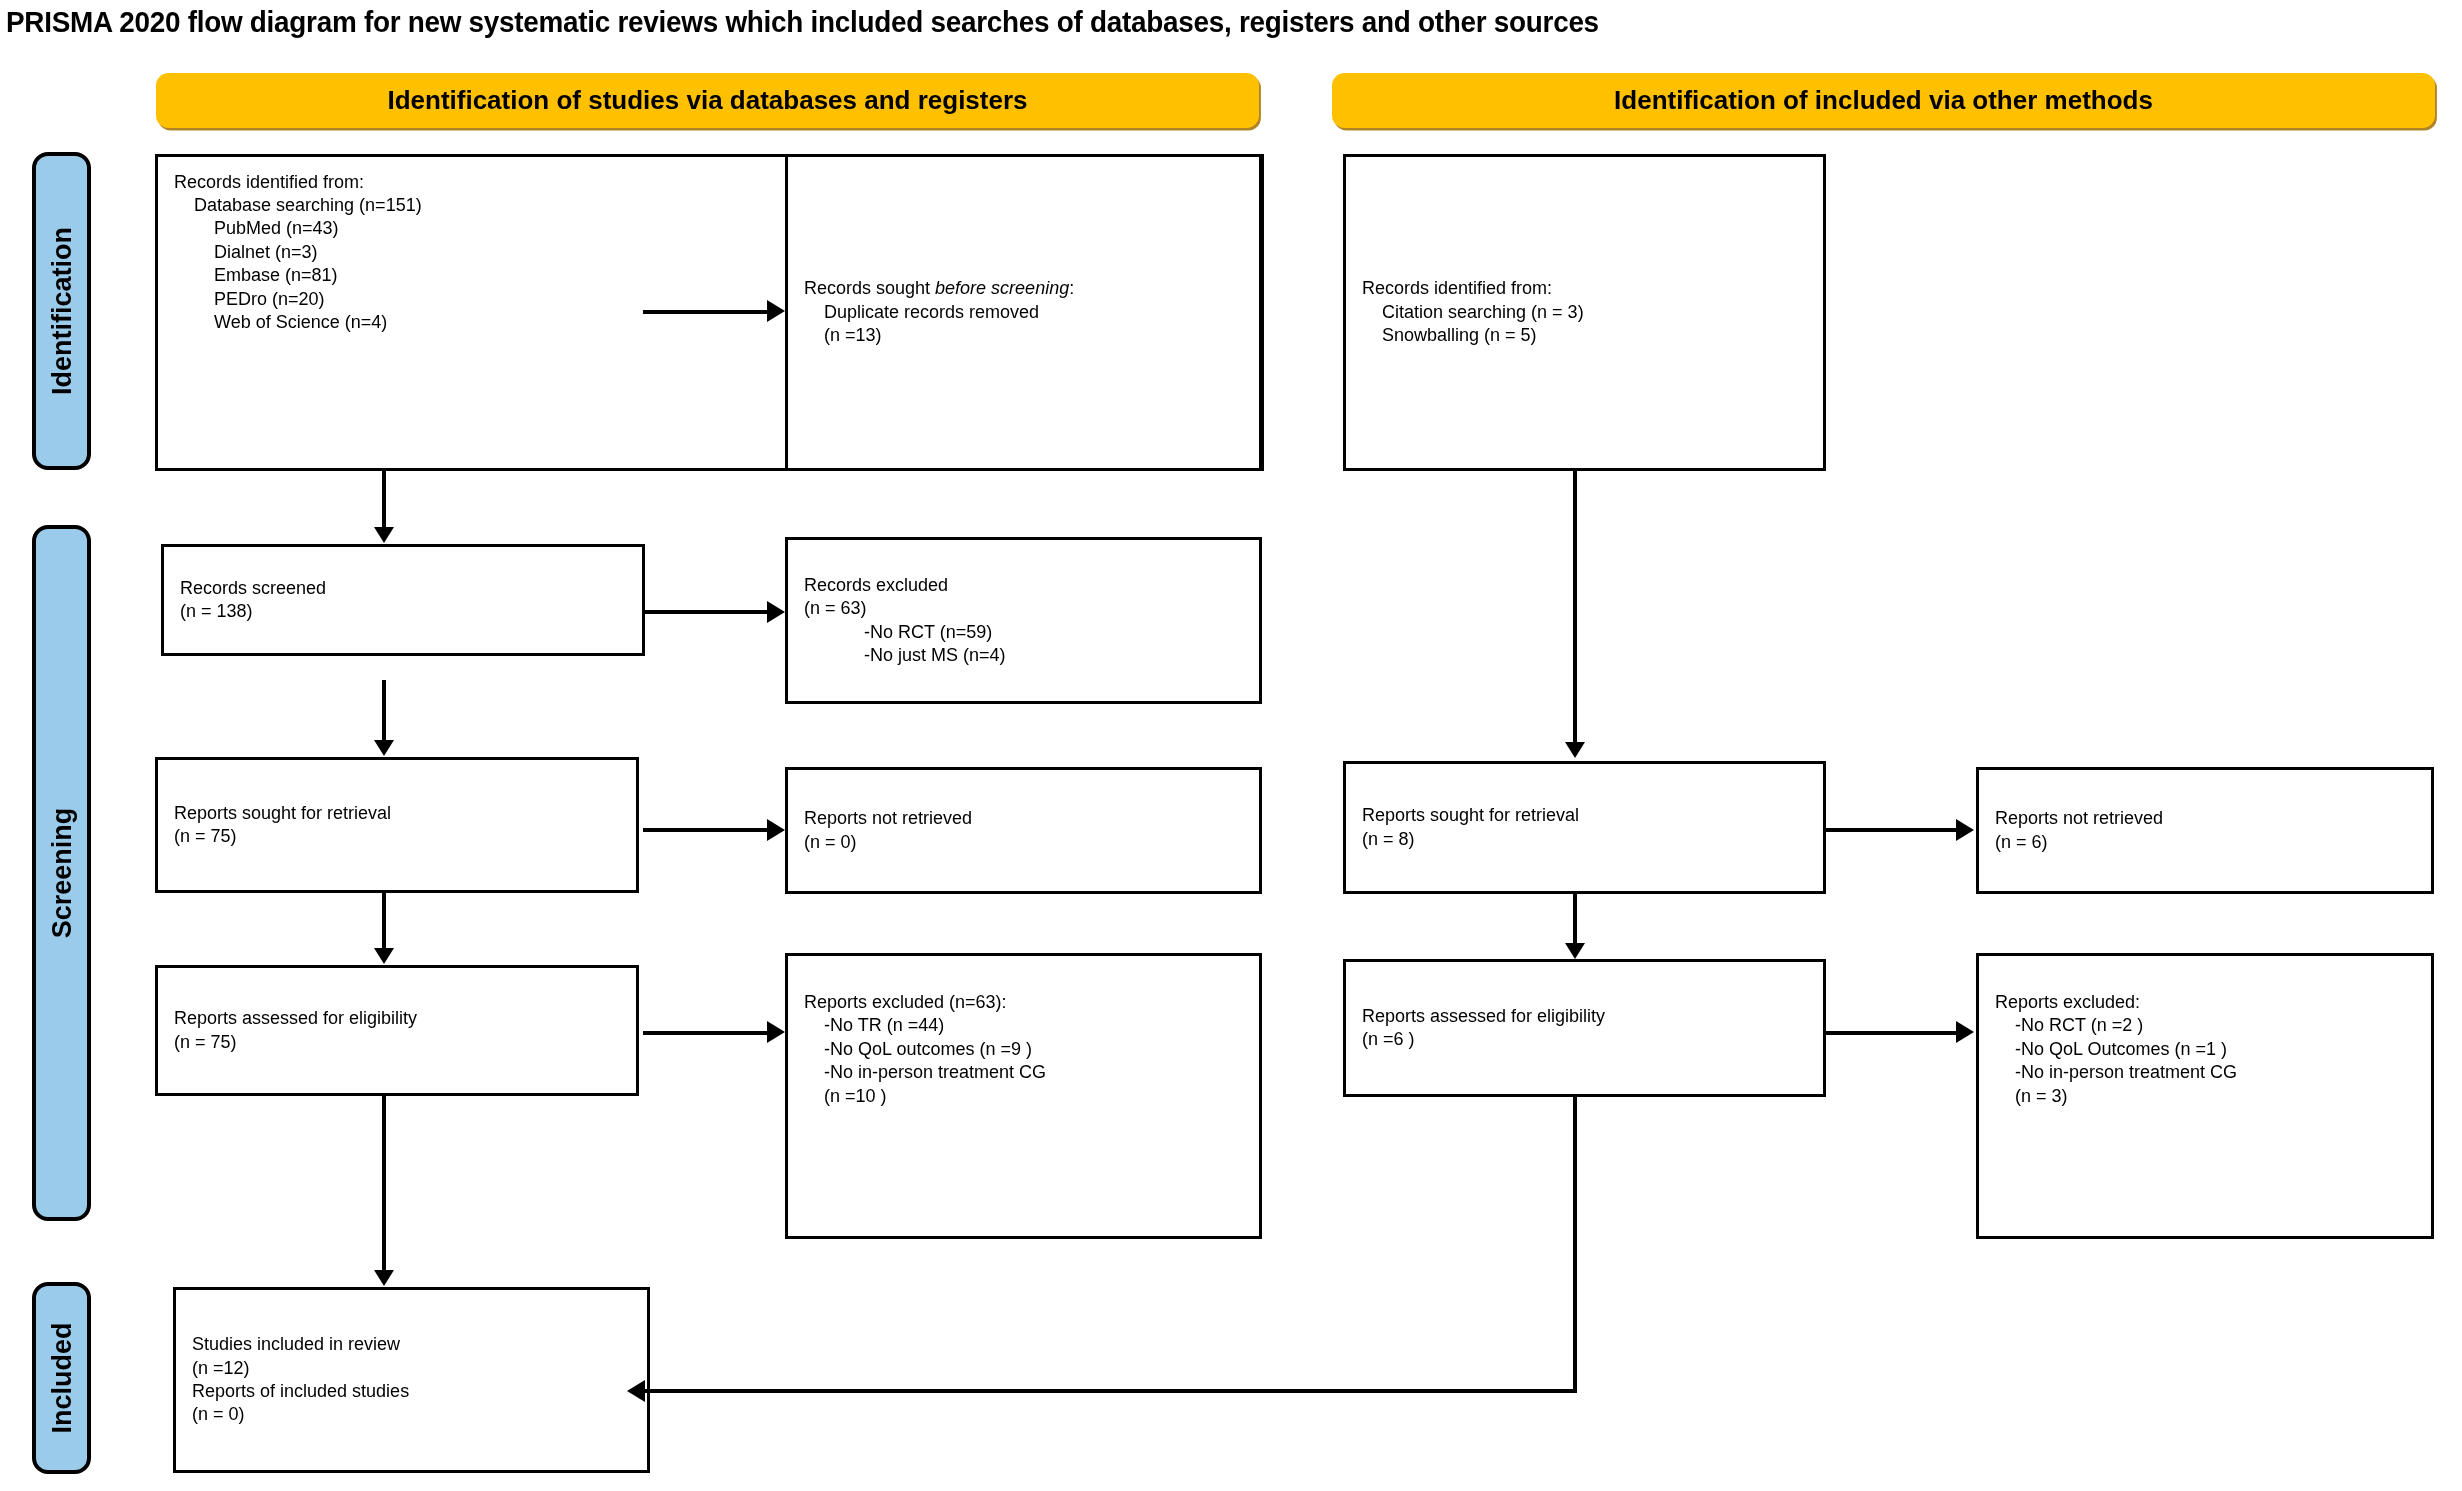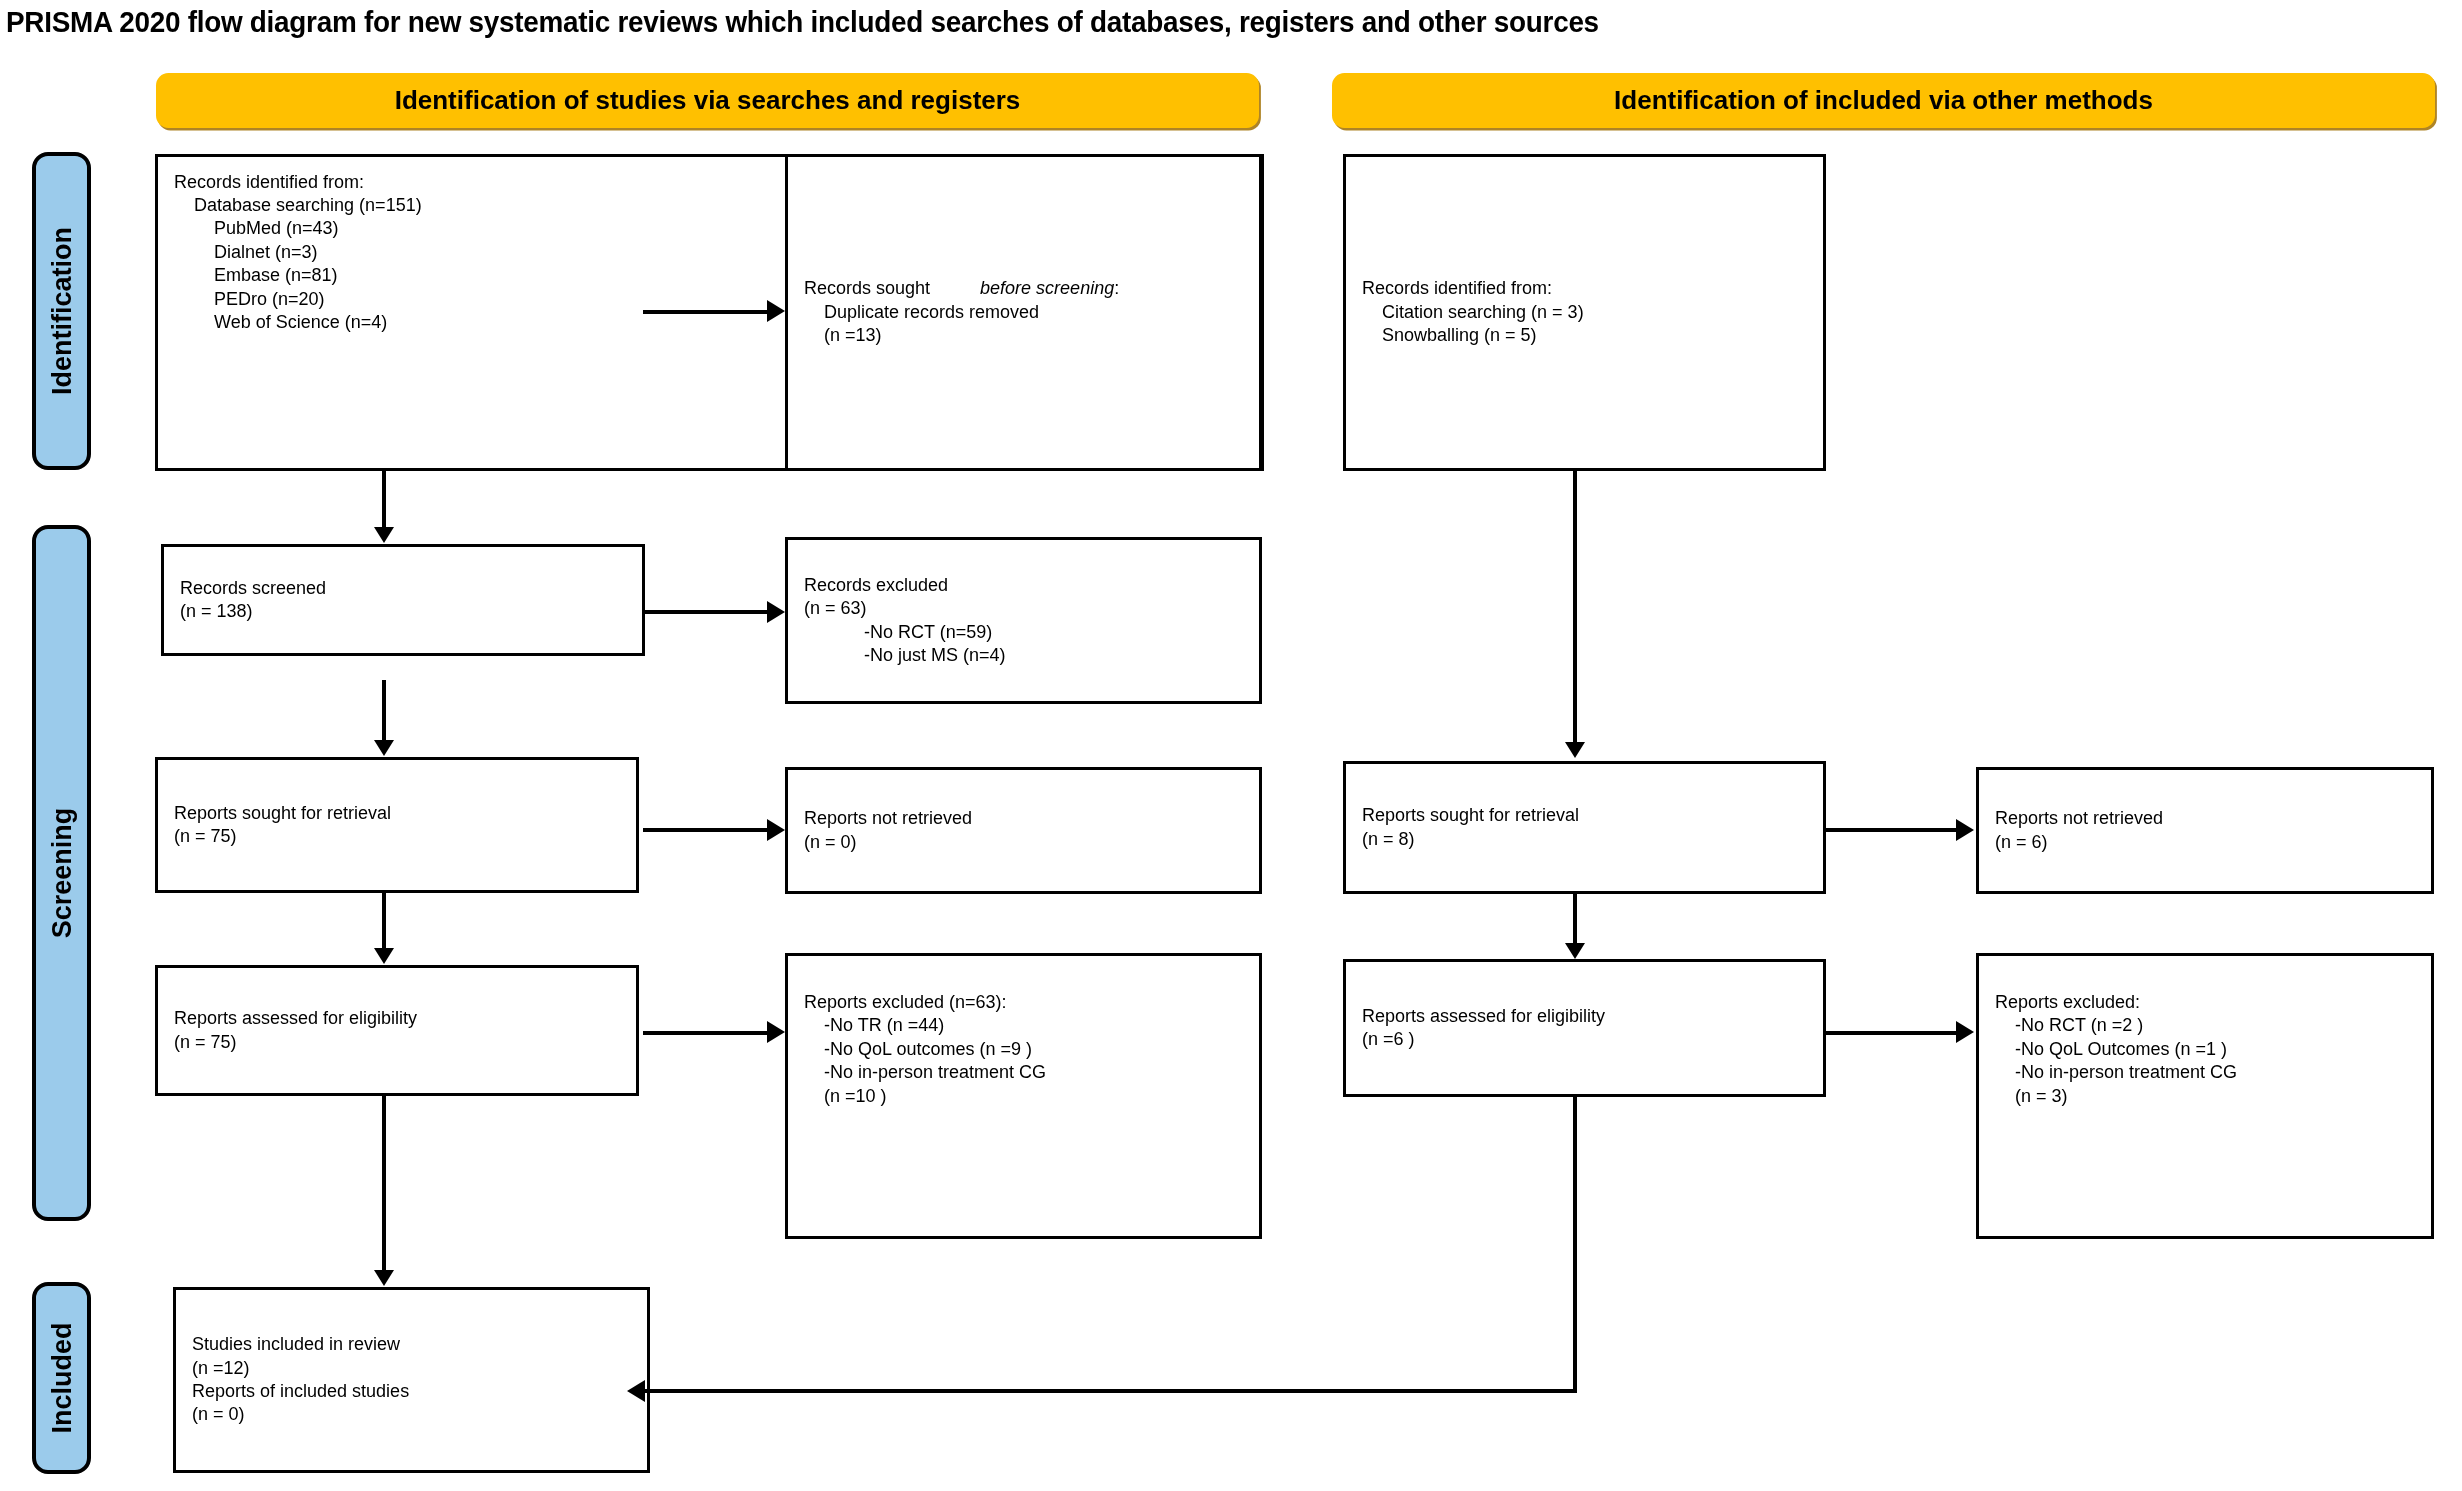--- a/index.html
+++ b/index.html
@@ -51,21 +51,21 @@
     border:3.7px solid #000;
     box-sizing:border-box;
     padding:13.6px 16px;
   }
   .fbox .txt{
     font-size:18px;line-height:1.30;color:#000;
     white-space:pre-wrap;
     font-family:"Liberation Sans Narrow","Liberation Sans",sans-serif;
   }
   .fbox.vcenter{display:flex;align-items:center;}
-  .fbox .txt i{font-style:italic;margin-left:45px;}
+  .fbox .txt i{font-style:italic;}
   
   .ln{position:absolute;background:#000;}
   .ln.v{width:4.3px;}
   .ln.h{height:4.3px;}
   .arrow-d{
     position:absolute;width:0;height:0;
     border-left:10px solid transparent;
     border-right:10px solid transparent;
     border-top:16px solid #000;
   }
@@ -91,21 +91,21 @@
   <span class="phase-label">Identification</span>
 </div>
 <div class="phase-bar" style="left:32px;top:525px;width:59px;height:696px;">
   <span class="phase-label">Screening</span>
 </div>
 <div class="phase-bar" style="left:32px;top:1282px;width:59px;height:192px;">
   <span class="phase-label">Included</span>
 </div>
 
 <div class="col-header" style="left:156px;top:73px;width:1103px;height:55px;">
-  <span>Identification of studies via searches and registers</span>
+  <span>Identification of studies via databases and registers</span>
 </div>
 <div class="col-header" style="left:1332px;top:73px;width:1103px;height:55px;">
   <span>Identification of included via other methods</span>
 </div>
 
 <div class="fbox" style="left:155px;top:154px;width:1109px;height:317px;">
   <div class="txt">Records identified from:
     Database searching (n=151)
         PubMed (n=43)
         Dialnet (n=3)

